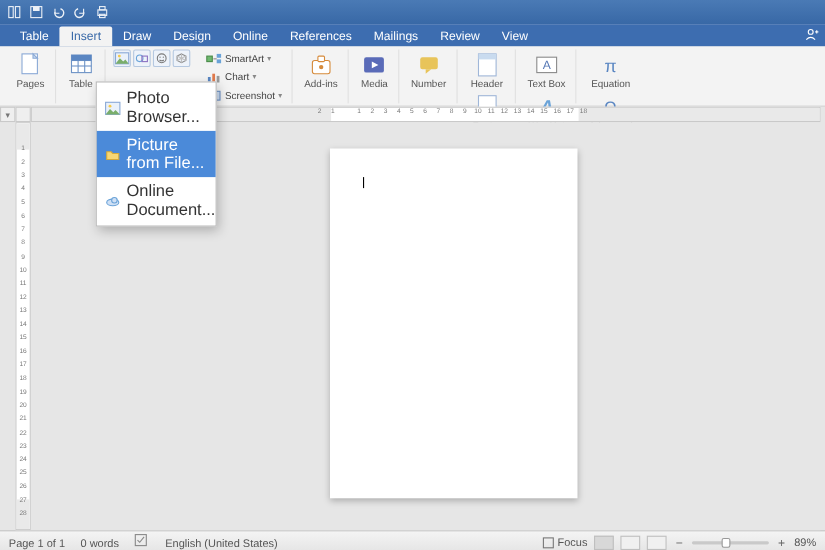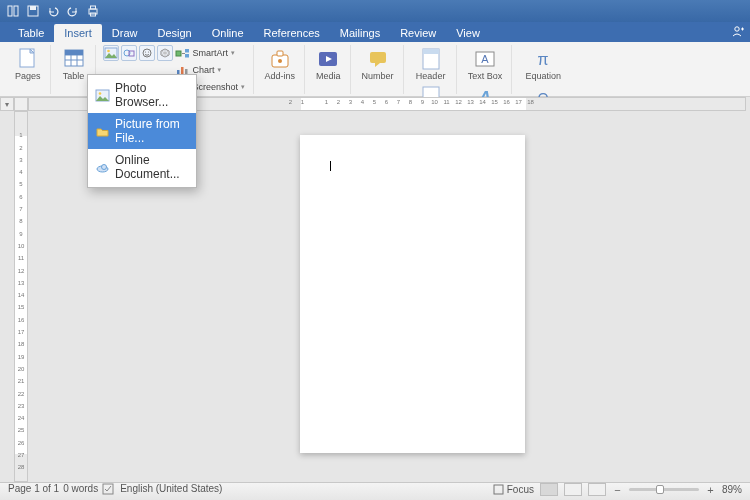--- a/index.html
+++ b/index.html
@@ -24,48 +24,48 @@
 
 .ribbon { height: 55px; background: #f3f3f3; border-bottom: 1px solid #d0d0d0; display: flex; padding: 3px 6px 2px; gap: 2px; }
 .ribbon-group { display: flex; flex-direction: column; align-items: center; padding: 0 5px; border-right: 1px solid #e0e0e0; }
 .ribbon-group:last-child { border-right: none; }
 .ribbon-big { display: flex; flex-direction: column; align-items: center; gap: 1px; cursor: pointer; padding: 2px 4px; }
 .ribbon-big-icon { width: 24px; height: 24px; display: flex; align-items: center; justify-content: center; }
 .ribbon-label { font-size: 9px; color: #555; text-align: center; line-height: 1.05; }
 .ribbon-stack { display: flex; flex-direction: column; gap: 1px; justify-content: center; }
 .ribbon-small { display: flex; align-items: center; gap: 3px; font-size: 9px; color: #444; cursor: pointer; padding: 1px 3px; white-space: nowrap; }
 .ribbon-small-icon { width: 14px; height: 14px; display: flex; align-items: center; justify-content: center; }
-.ribbon-row { display: flex; gap: 0; align-items: flex-start; text-align: center; }
+.ribbon-row { display: flex; gap: 12px; align-items: flex-start; text-align: center; }
 .first-cluster { display: flex; flex-direction: column; gap: 2px; }
 .small-grid { display: flex; gap: 2px; }
 .small-cell { width: 16px; height: 16px; border: 1px solid #b5c8e0; background: #eef3fa; border-radius: 2px; cursor: pointer; display:flex;align-items:center;justify-content:center; font-size:9px;color:#5a80b5;}
 
 
 .dropdown { position: absolute; left: 87px; top: 74px; width: 110px; background: #fff; border: 1px solid #b8b8b8; box-shadow: 2px 4px 10px rgba(0,0,0,.25); z-index: 50; padding: 2px 0; }
-.dd-item { display: flex; align-items: center; gap: 6px; padding: 4px 8px; font-size: 12px; color: #333; cursor: pointer; }
+.dd-item { display: flex; align-items: center; gap: 6px; padding: 4px 8px; font-size: 15px; color: #333; cursor: pointer; }
 .dd-item.selected { background: #4b8ad9; color: #fff; }
 .dd-icon { width: 14px; height: 12px; display:flex;align-items:center;justify-content:center;}
 
 
 .hruler { position: absolute; left: 28px; right: 4px; top: 97px; height: 14px; background: #fff; border: 1px solid #c9c9c9; z-index: 5; overflow: hidden; }
 .hruler-gray { position: absolute; left: 0; top: 0; bottom: 0; background: #e9e9e9; }
 
 .vruler { position: absolute; left: 14px; top: 111px; bottom: 18px; width: 14px; background: #fff; border: 1px solid #c9c9c9; z-index: 5; overflow: hidden; }
 .vruler-gray { position: absolute; left: 0; right: 0; top: 0; background: #e9e9e9; }
 
 .ruler-corner { position: absolute; left: 14px; top: 97px; width: 14px; height: 14px; background: #efefef; border: 1px solid #c9c9c9; z-index: 6; }
 .pagebreak-toggle { position:absolute; left:0; top:97px; width:14px; height:14px; background:#efefef; border:1px solid #c9c9c9; z-index:6; display:flex;align-items:center;justify-content:center;font-size:8px;color:#777;}
 
 
 .canvas { position: absolute; left: 28px; right: 4px; top: 111px; bottom: 18px; background: #e6e6e6; overflow: hidden; z-index: 1; }
 .page { position: absolute; left: 272px; top: 24px; width: 225px; height: 318px; background: #fff; box-shadow: 0 2px 6px rgba(0,0,0,.25); }
 .cursor { position: absolute; left: 30px; top: 26px; width: 1px; height: 10px; background: #000; }
 
 
-.statusbar { position: absolute; left: 0; right: 0; bottom: 0; height: 18px; background: linear-gradient(#f4f4f4,#e6e6e6); border-top: 1px solid #c8c8c8; display: flex; align-items: flex-start; font-size: 10px; color: #555; padding: 0 8px; gap: 4px; }
+.statusbar { position: absolute; left: 0; right: 0; bottom: 0; height: 18px; background: linear-gradient(#f4f4f4,#e6e6e6); border-top: 1px solid #c8c8c8; display: flex; align-items: flex-end; font-size: 10px; color: #555; padding: 0 8px; gap: 14px; }
 .status-right { margin-left: auto; display: flex; align-items: center; gap: 6px; }
 .view-btn { width: 18px; height: 13px; border: 1px solid #bfbfbf; background: #f0f0f0; cursor: pointer; }
 .view-btn.active { background: #d8d8d8; }
 .zoom-slider { width: 70px; height: 3px; background: #c9c9c9; position: relative; border-radius: 2px; }
 .zoom-thumb { position: absolute; left: 38%; top: -3px; width: 8px; height: 9px; background: #fff; border: 1px solid #999; border-radius: 2px; }
 .zoom-btn { width: 11px; text-align:center; cursor:pointer; color:#666; font-size:11px; }
 
 svg { overflow: visible; }
 </style>
 </head>

